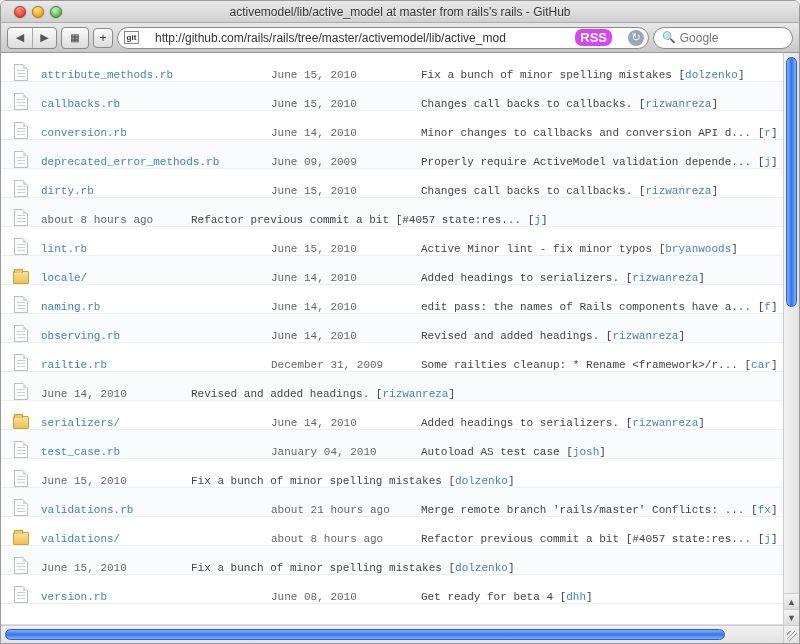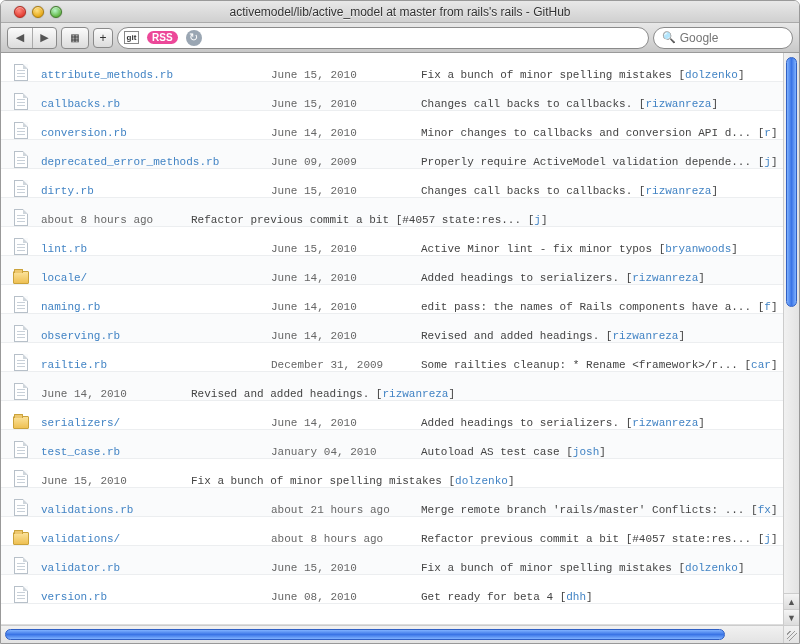--- a/index.html
+++ b/index.html
@@ -63,21 +63,21 @@
   .rssnav { width: 26px; color:#333; font-size:10px }
   .urlbar {
     flex: 1;
     display: flex;
     align-items: center;
     height: 22px;
     border: 1px solid #8a8a8a;
     border-radius: 12px;
     background: #fff;
     padding: 0 4px 0 6px;
-    gap: 8px;
+    gap: 16px;
     overflow: hidden;
   }
   .reloadbtn {
     width: 20px; height: 20px;
     border:1px solid #8a8a8a; border-radius:4px;
     background: linear-gradient(#fbfbfb,#dcdcdc);
     display:flex;align-items:center;justify-content:center;
     font-size:12px;color:#333;
   }
   .favicon {
@@ -86,22 +86,22 @@
     display:flex;align-items:center;justify-content:center;
     background: #fff; color:#333; border:1px solid #888;
   }
   .url {
     flex: 1;
     font-size: 12px; color: #333;
     white-space: nowrap; overflow: hidden;
     font-family: "Lucida Grande", Arial, sans-serif;
   }
   .rssbadge {
-    background: #ec4899; color: #fff;
-    font-size: 10px; font-weight: bold;
+    background: #d946ef; color: #fff;
+    font-size: 13px; font-weight: bold;
     padding: 1px 5px; border-radius: 7px;
   }
   .urlcap {
     width: 16px; height: 16px; border-radius: 50%;
     background: #9aa6b3; color: #fff;
     display:flex;align-items:center;justify-content:center;
     font-size: 11px;
   }
   .searchbox {
     width: 140px; height: 22px;
@@ -234,20 +234,21 @@
   <div class="navseg">
     <div class="navbtn">◀</div>
     <div class="navbtn">▶</div>
   </div>
   <div class="navseg">
     <div class="navbtn rssnav">▦</div>
   </div>
   <div class="reloadbtn">+</div>
   <div class="urlbar">
     <div class="favicon">git</div>
+    <div class="url">http://github.com/rails/rails/tree/master/activemodel/lib/active_mod</div>
     <div class="rssbadge">RSS</div>
     <div class="urlcap">↻</div>
   </div>
   <div class="searchbox">
     <span class="mag">🔍</span>
     <input placeholder="Google" style="">
   </div>
 </div>
 
 <div class="content">
@@ -413,21 +414,20 @@
           <div class="col-name"><a href="#">validations/</a></div>
           <div class="col-date">about 8 hours ago</div>
           <div class="col-msg"><span>Refactor previous commit a bit [#4057 state:res... </span><span class="bracket">[</span><a href="#">j</a><span class="bracket">]</span></div>
         </div>
         <div class="row">
           <div class="col-icon">
             <div class="file-ico">
               <div class="lines"></div>
             </div>
           </div>
-          <div class="col-name"><a href="#">validator.rb</a></div>
           <div class="col-date">June 15, 2010</div>
           <div class="col-msg"><span>Fix a bunch of minor spelling mistakes </span><span class="bracket">[</span><a href="#">dolzenko</a><span class="bracket">]</span></div>
         </div>
         <div class="row">
           <div class="col-icon">
             <div class="file-ico">
               <div class="lines"></div>
             </div>
           </div>
           <div class="col-name"><a href="#">version.rb</a></div>

